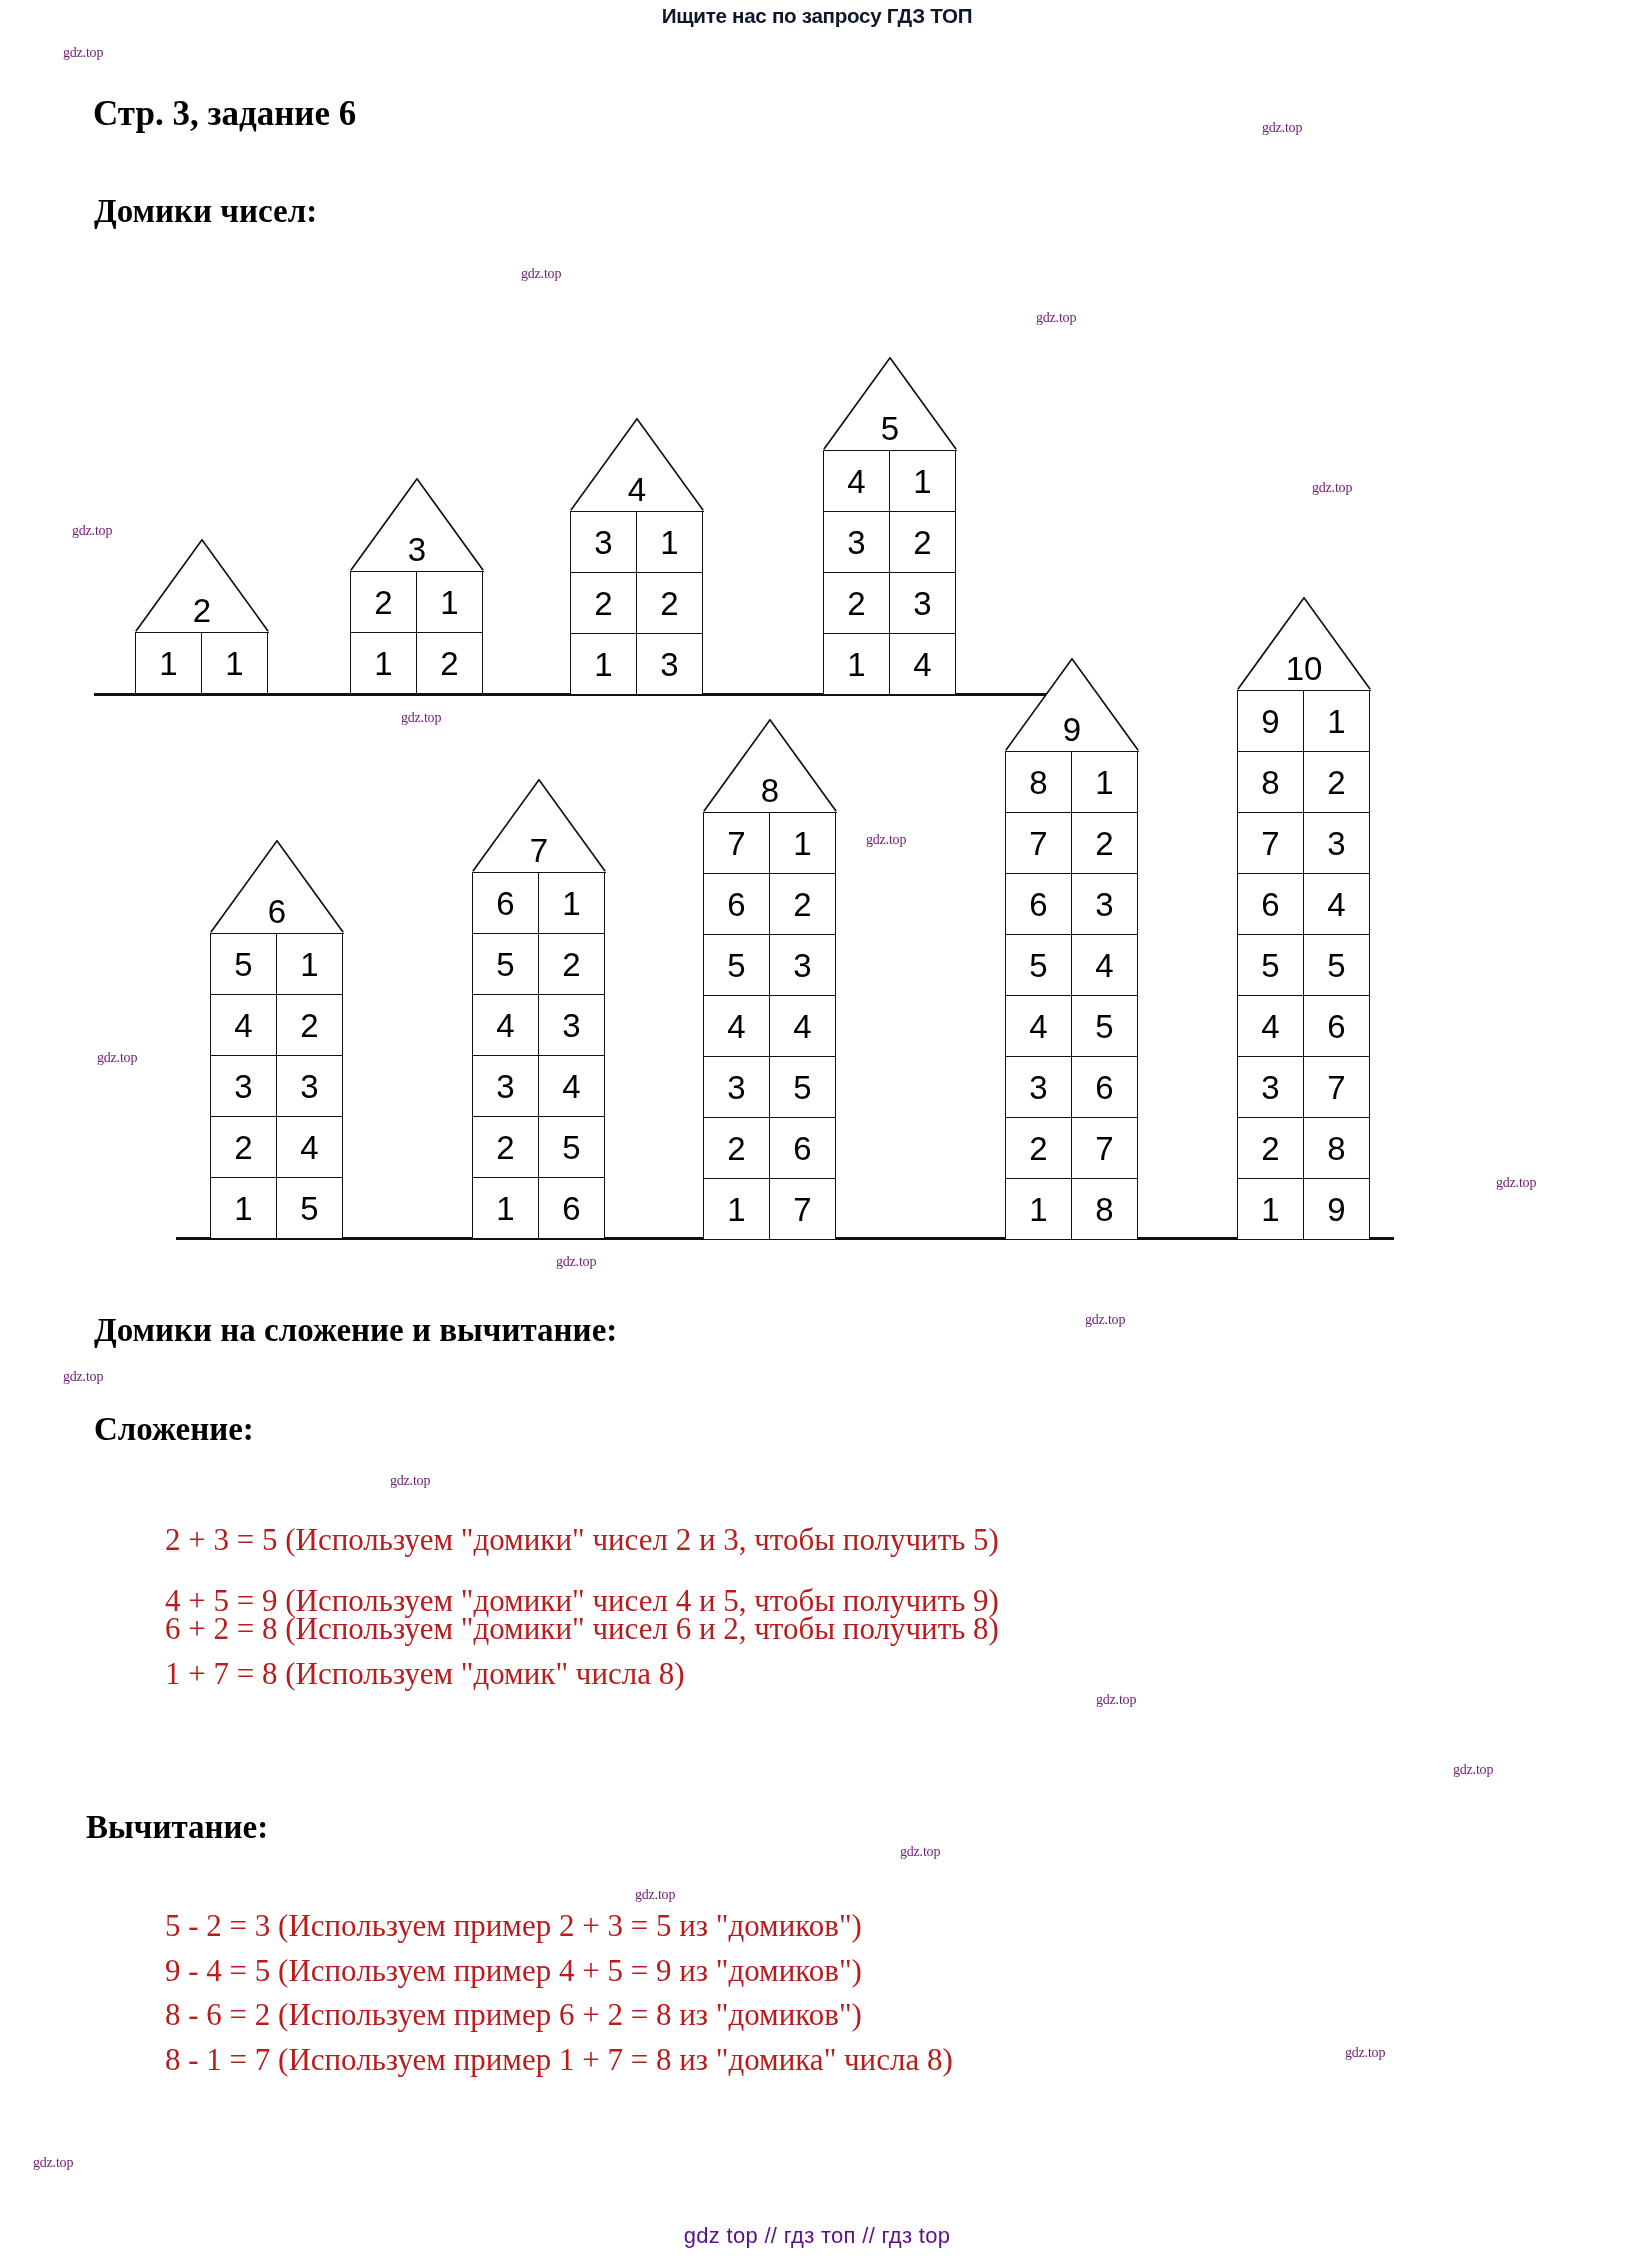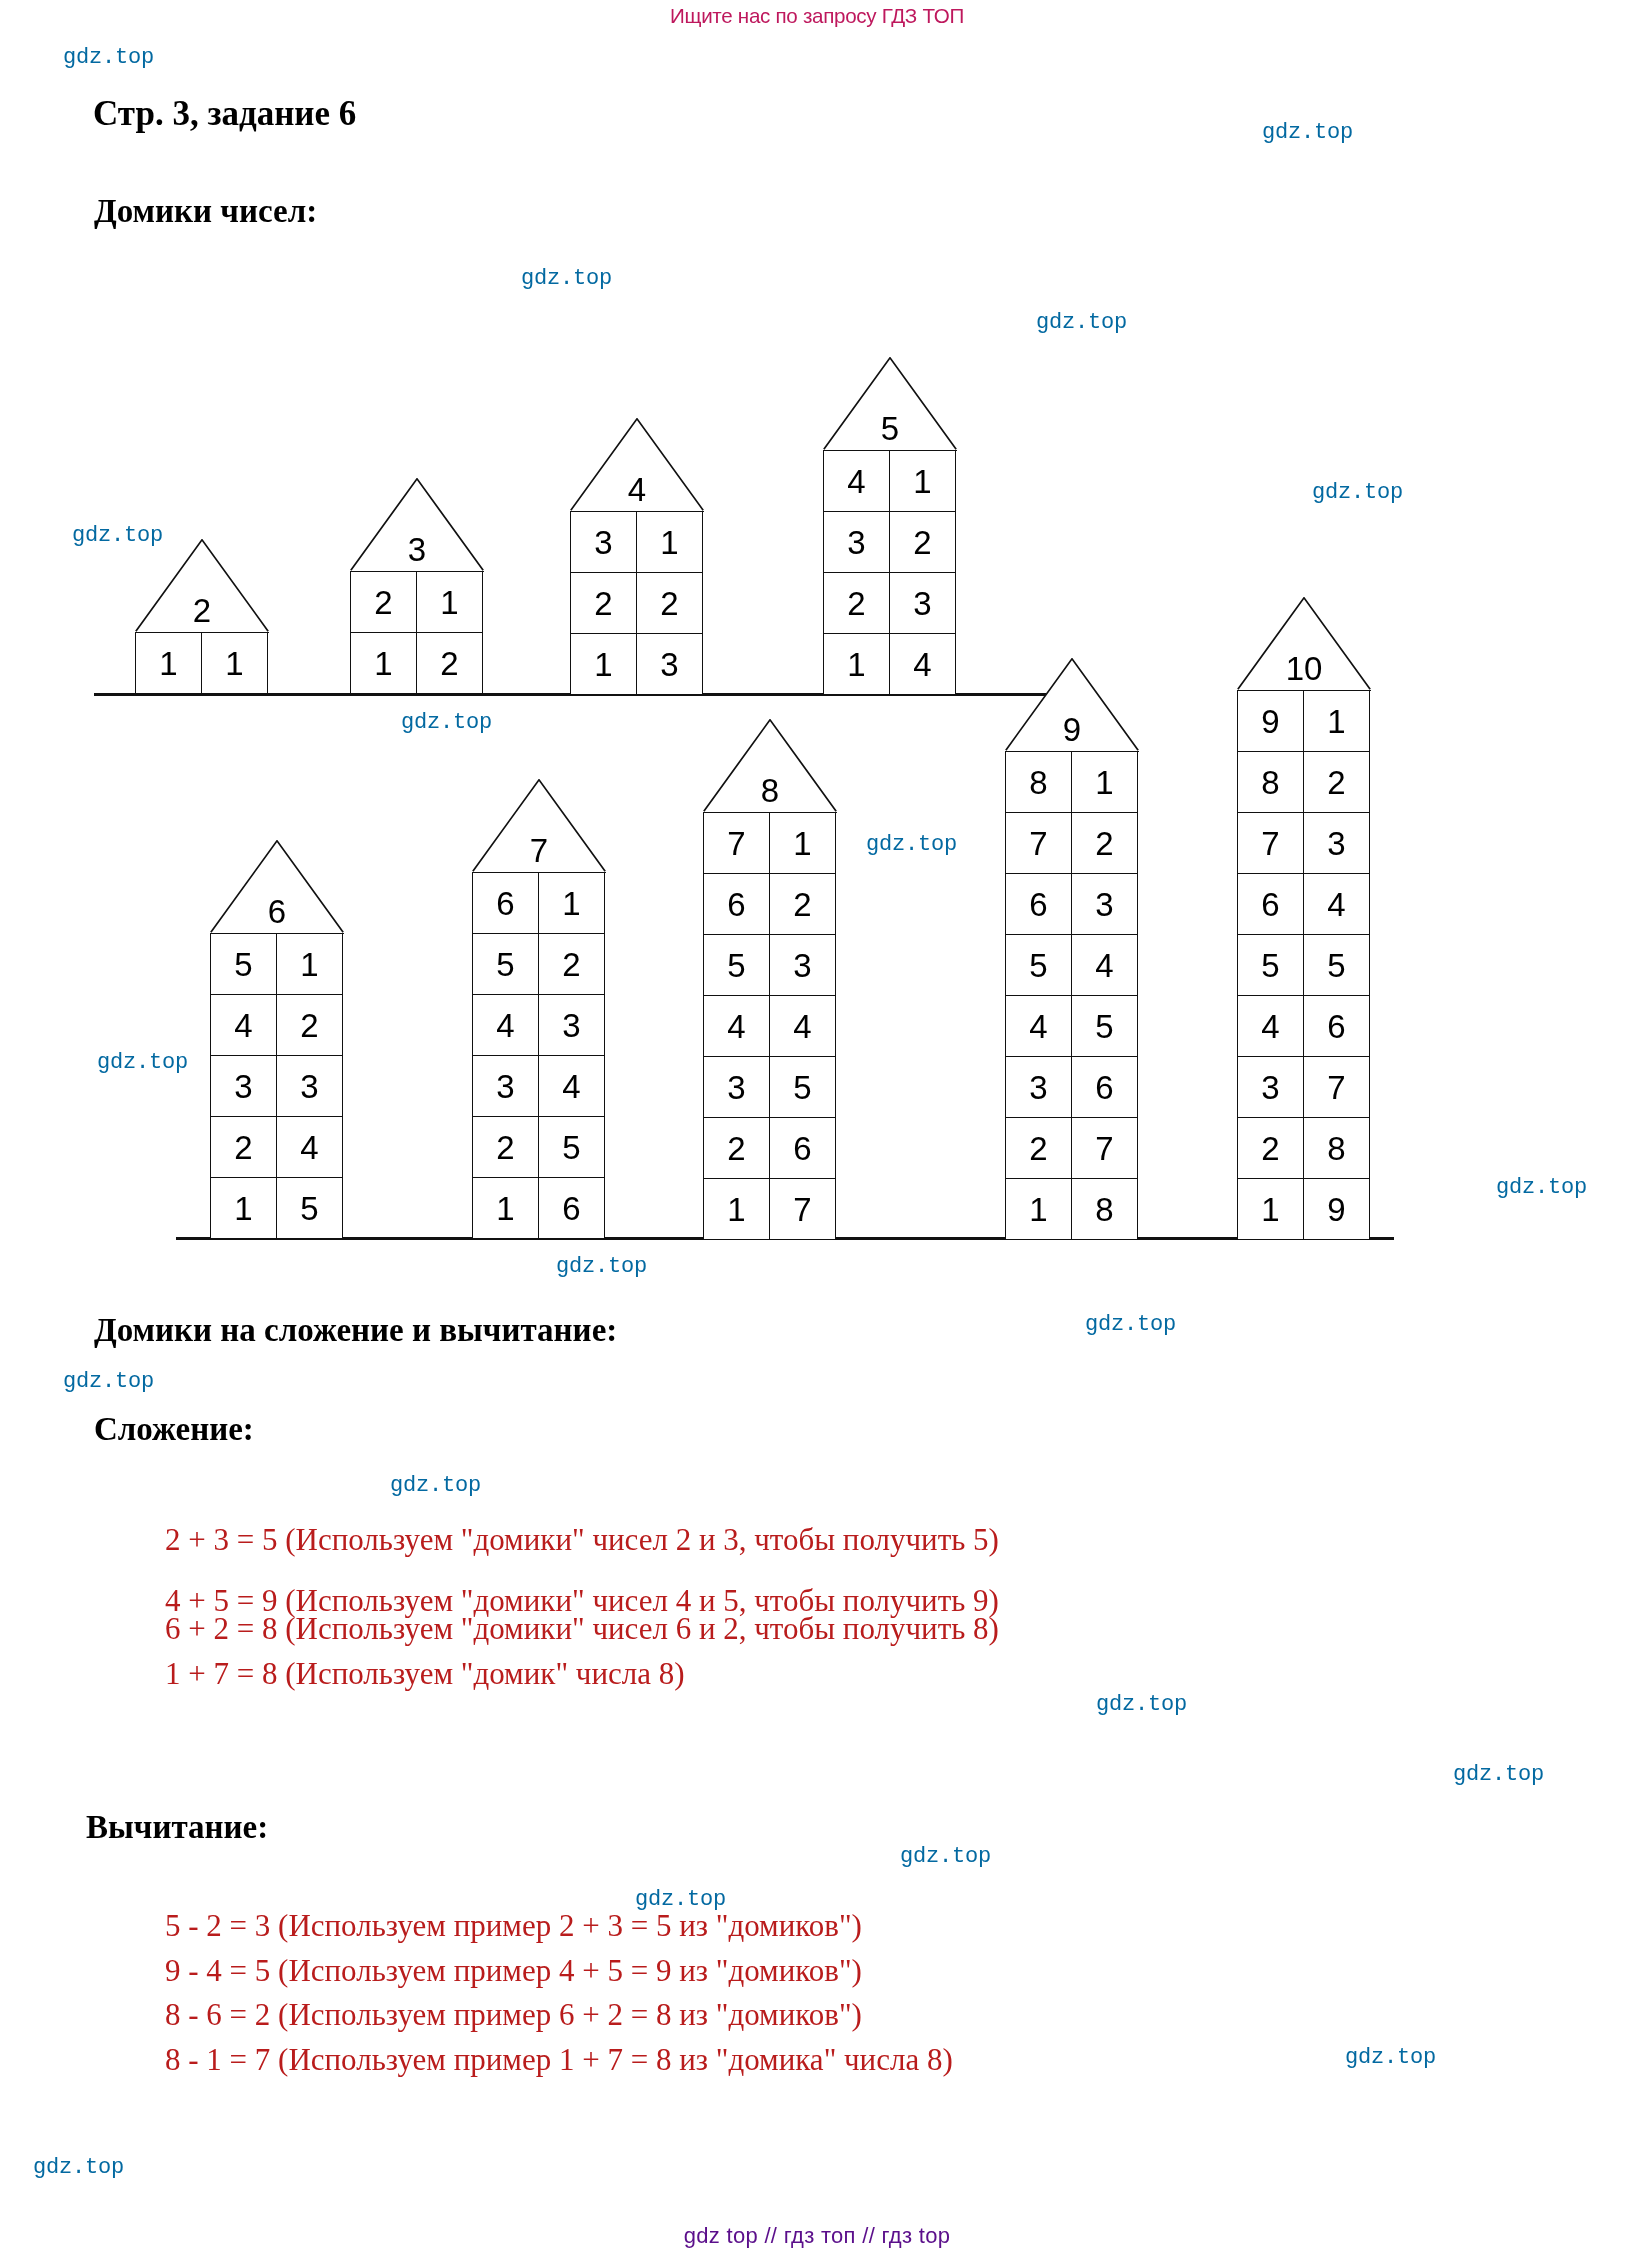--- a/index.html
+++ b/index.html
@@ -11,36 +11,36 @@
     width: 1634px; height: 2261px;
     position: relative;
     font-family: "Liberation Serif", serif;
     color: #000;
     overflow: hidden;
   }
 
   
   .wm {
     position: absolute;
-    font-family: Liberation Mono, monospace;
-    font-size: 22px;
-    color: #0369a1;
+    font-family: Liberation Serif, serif;
+    font-size: 14px;
+    color: #701a75;
     white-space: nowrap;
     letter-spacing: -0.2px;
   }
 
   
   .promo {
     position: absolute;
     top: 4.3px; left: 0; width: 100%;
     text-align: center;
     font-family: "Liberation Sans", sans-serif;
     font-size: 20.6px;
-    font-weight: normal;
-    color: #be185d;
+    font-weight: bold;
+    color: #0f172a;
     letter-spacing: -0.3px;
   }
 
   
   .h-page {
     position: absolute;
     left: 93px; top: 94px;
     font-size: 35px;
     font-weight: bold;
     font-family: Liberation Serif, serif;

